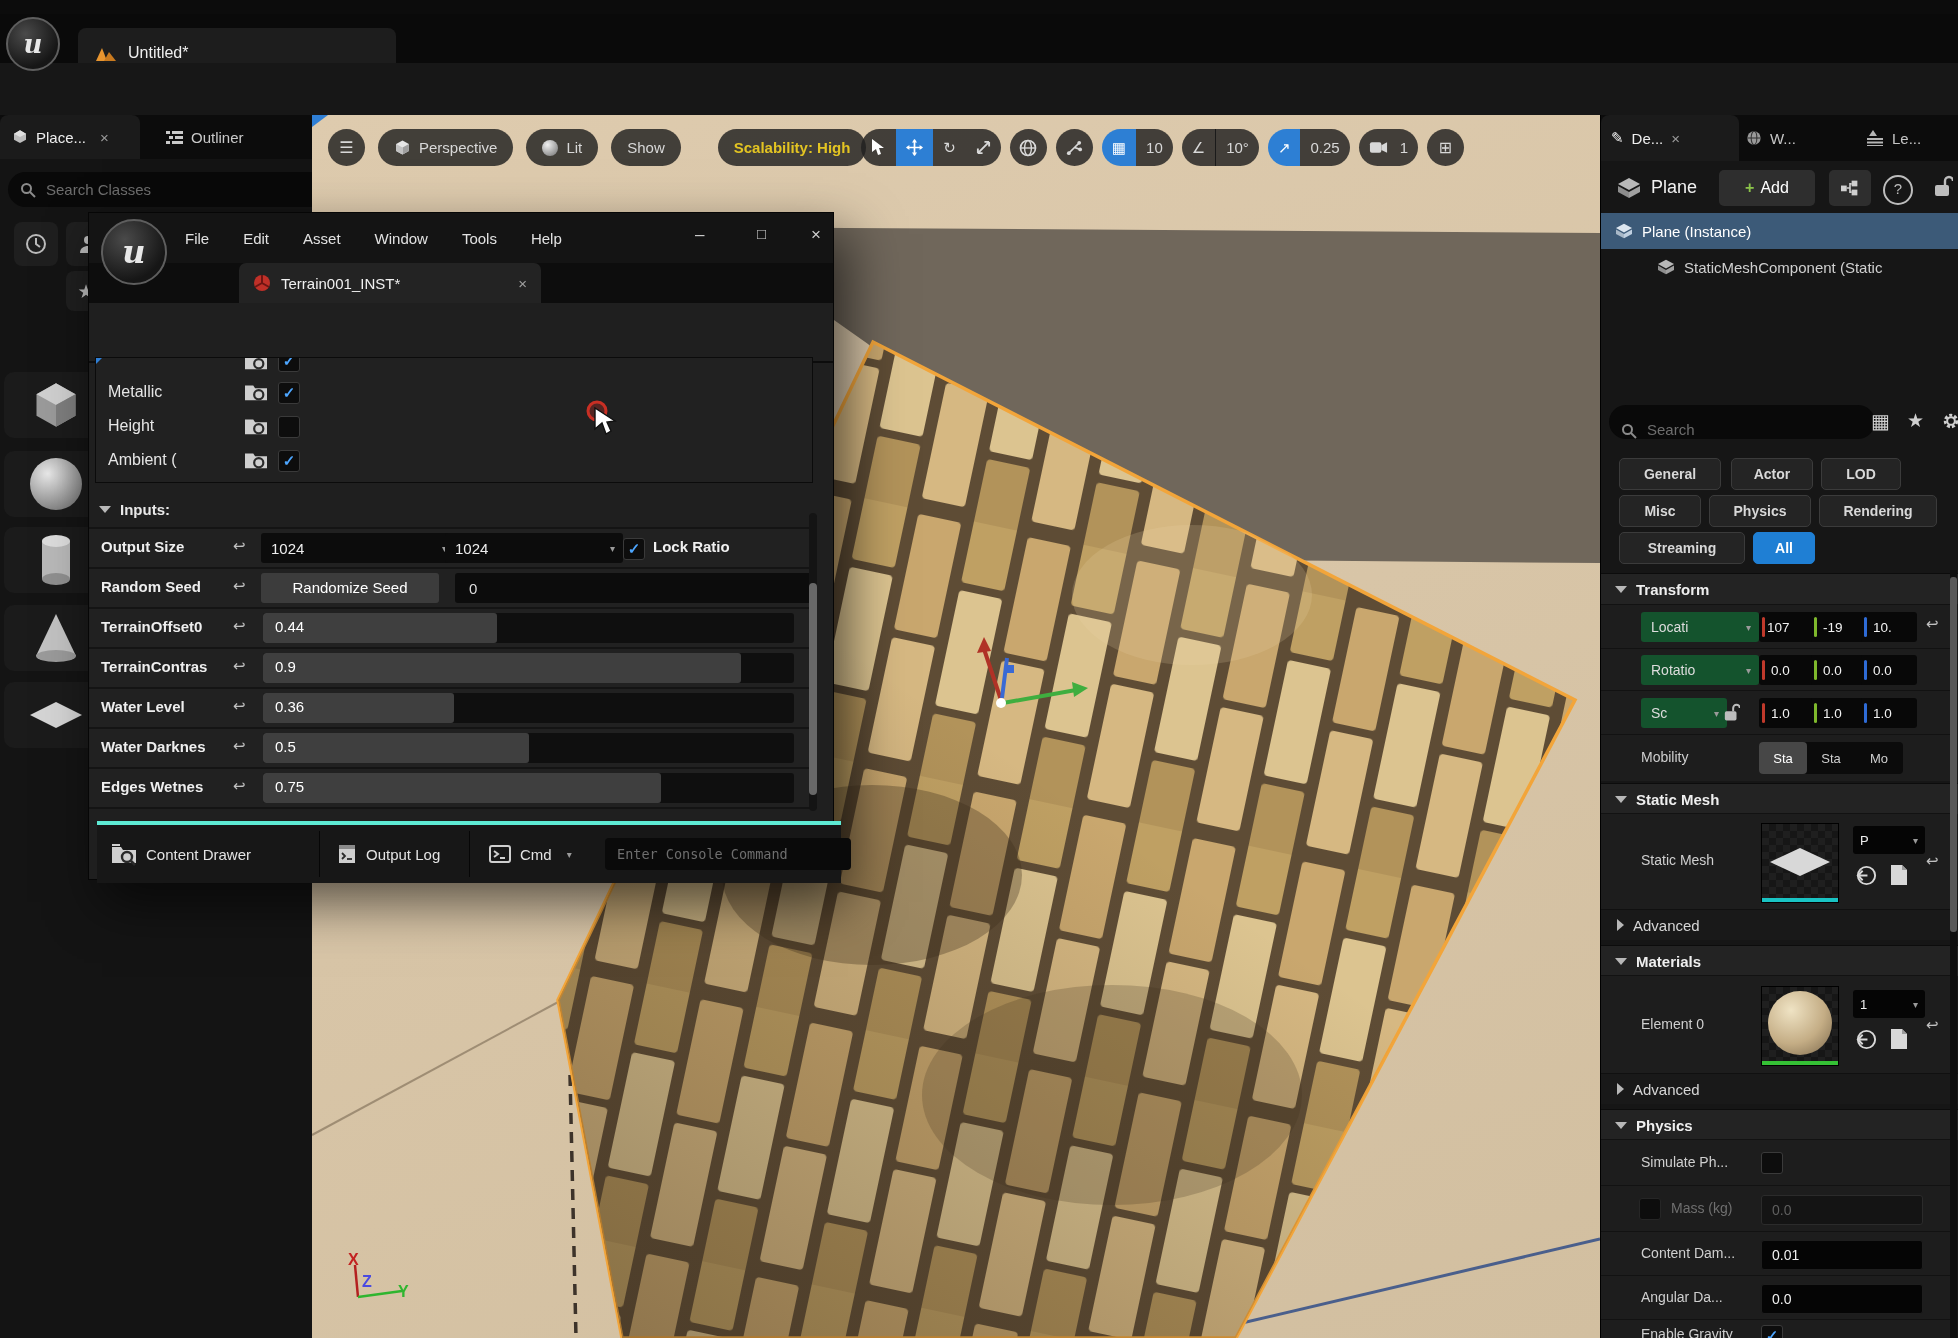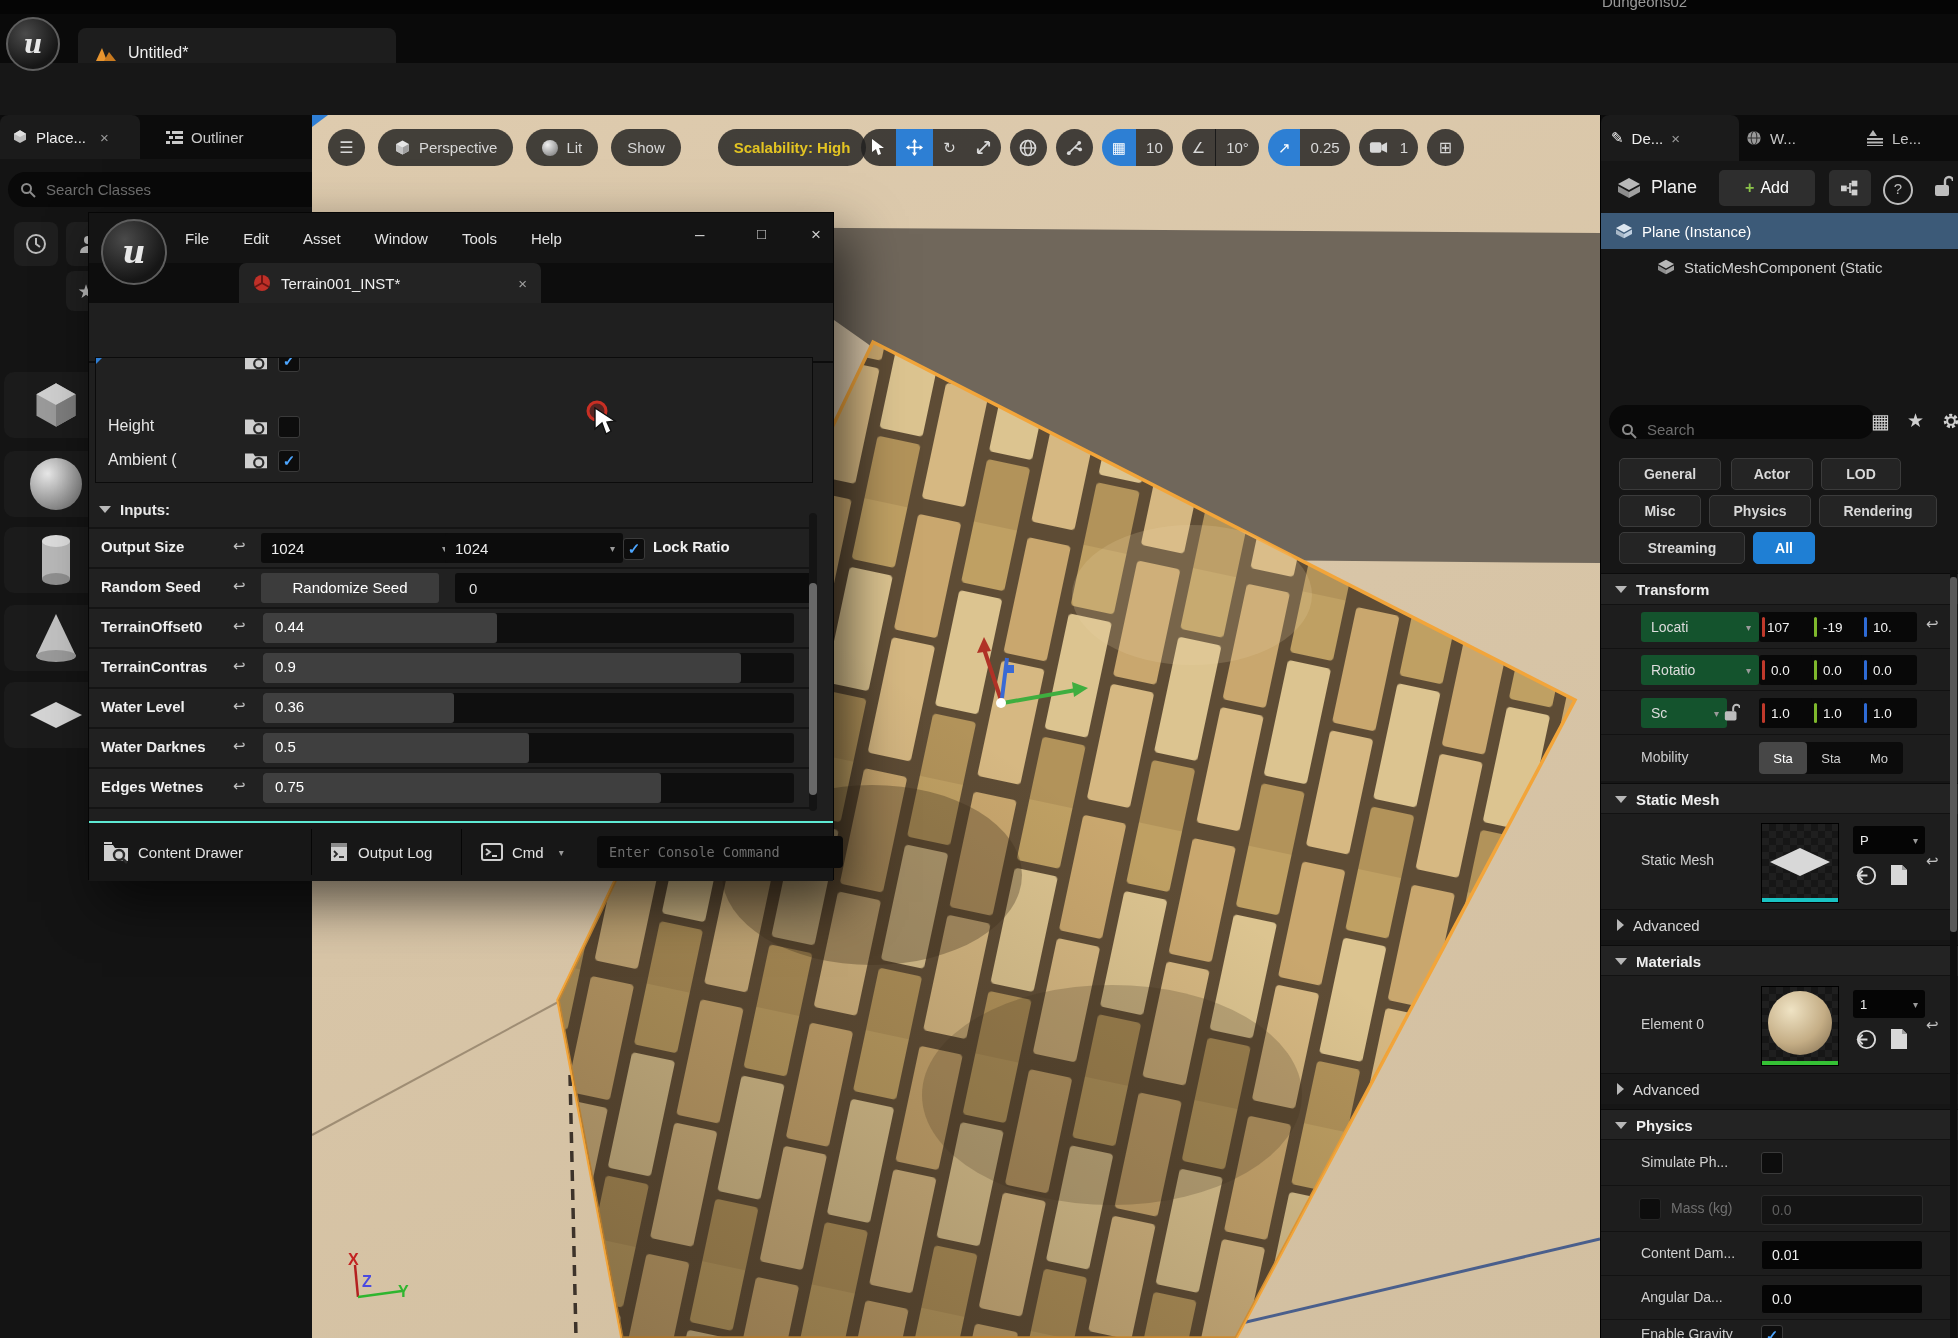--- a/index.html
+++ b/index.html
@@ -61,21 +61,21 @@
   .cb.dim{border-color:#262626}
   #mw-inputs-h{left:10px;top:288px;font-size:15px;font-weight:bold;color:#e8e8e8}
   .irow{position:absolute;left:0;width:722px;height:38px;background:#212121;border-top:2px solid #141414}
   .ilabel{position:absolute;left:12px;top:9px;width:128px;overflow:hidden;white-space:nowrap;font-size:15px;font-weight:bold;color:#eee}
   .iundo{position:absolute;left:144px;top:8px;color:#c0c0c0;font-size:15px}
   .dropd{position:absolute;top:4px;height:30px;background:#0c0c0c;border-radius:3px;display:flex;align-items:center;
          justify-content:space-between;padding:0 8px 0 10px;font-size:15px;color:#eee}
   .slider{position:absolute;left:174px;top:4px;width:531px;height:30px;background:#0f0f0f;border-radius:3px;overflow:hidden}
   .sfill{height:100%;background:#3f3f3f;border-radius:3px}
   .sval{position:absolute;left:12px;top:5px;font-size:15px;color:#fff}
-  #mw-status{left:0;top:608px;width:744px;height:58px;background:#171717;border-top:2px solid #5eead4}
+  #mw-status{left:8px;top:608px;width:744px;height:58px;background:#171717;border-top:4px solid #5eead4}
   .stbtn{position:absolute;top:0;height:58px;display:flex;align-items:center;gap:9px;font-size:15px;color:#e3e3e3}
   .stsep{position:absolute;top:6px;width:1px;height:46px;background:#060606}
   #consolefield{position:absolute;left:508px;top:13px;width:226px;height:32px;background:#0a0a0a;border-radius:4px;
                 display:flex;align-items:center;padding:0 10px;overflow:hidden}
   #consolefield input{font-family:"DejaVu Sans Mono",monospace;font-size:13.5px;color:#5c5c5c;width:300px}
   #mw-scroll{left:720px;top:300px;width:8px;height:298px;background:#141414;border-radius:4px}
   #mw-thumb{left:0;top:70px;width:8px;height:212px;background:#686868;border-radius:4px;position:absolute}
   
   #rpanel{left:1600px;top:115px;width:358px;height:1223px;background:#161616;border-left:1px solid #000;overflow:hidden}
   .rtab{position:absolute;top:0;height:46px;display:flex;align-items:center;gap:8px;font-size:15px;color:#c6c6c6;padding:0 10px}
@@ -115,23 +115,20 @@
   #rthumb{position:absolute;left:0;top:7px;width:7px;height:355px;background:#585858;border-radius:3px}
   .tri{display:inline-block;width:0;height:0}
   .tri.down{border-left:6px solid transparent;border-right:6px solid transparent;border-top:7px solid #b8b8b8}
   .tri.right{border-top:6px solid transparent;border-bottom:6px solid transparent;border-left:7px solid #b8b8b8}
 </style>
 </head>
 <body>
 
 <div id="root">
 
-  <div class="abs" id="titlestrip">
-    <span class="abs" style="left:1602px;top:-7px;font-size:15px;color:#999">Dungeons02</span>
-  </div>
 
   <div class="abs" id="tabbar">
     <div class="abs uelogo" style="left:6px;top:3px;width:50px;height:50px;font-size:26px;z-index:5">u</div>
     <div class="abs" id="leveltab">
       <svg width="20" height="16" viewBox="0 0 20 16">
           <polygon points="0,16 6,3 11,16" fill="#e8952f"></polygon>
           <polygon points="8,16 13,7 20,16" fill="#c97a1f"></polygon>
         </svg>
       <span>Untitled*</span>
     </div>
@@ -771,20 +768,28 @@
       <div class="texrow" style="top:-16px">
         <svg class="abs" style="left:148px;top:8px" width="24" height="22" viewBox="0 0 26 24">
             <path d="M1 5h9l2 3h13v13H1z" fill="#cfcfcf"></path>
             <circle cx="16" cy="15" r="5" fill="none" stroke="#2a2a2a" stroke-width="2.4"></circle>
           </svg>
         <span class="cb on" style="left:182px;top:8px"></span>
         <svg class="abs" style="left:0;top:10px" width="12" height="12">
             <polygon points="0,0 12,0 0,12" fill="#2f7fd6"></polygon>
           </svg>
       </div>
+      <div class="texrow" style="top:18px">
+        <span class="texlabel">Metallic</span>
+        <svg class="abs" style="left:148px;top:5px" width="24" height="22" viewBox="0 0 26 24">
+            <path d="M1 5h9l2 3h13v13H1z" fill="#cfcfcf"></path>
+            <circle cx="16" cy="15" r="5" fill="none" stroke="#2a2a2a" stroke-width="2.4"></circle>
+          </svg>
+        <span class="cb on" style="left:182px;top:6px"></span>
+      </div>
       <div class="texrow" style="top:86px">
         <span class="texlabel">Ambient (</span>
         <svg class="abs" style="left:148px;top:5px" width="24" height="22" viewBox="0 0 26 24">
             <path d="M1 5h9l2 3h13v13H1z" fill="#cfcfcf"></path>
             <circle cx="16" cy="15" r="5" fill="none" stroke="#2a2a2a" stroke-width="2.4"></circle>
           </svg>
         <span class="cb on" style="left:182px;top:6px"></span>
       </div>
       <div class="texrow" style="top:52px">
         <span class="texlabel">Height</span>

